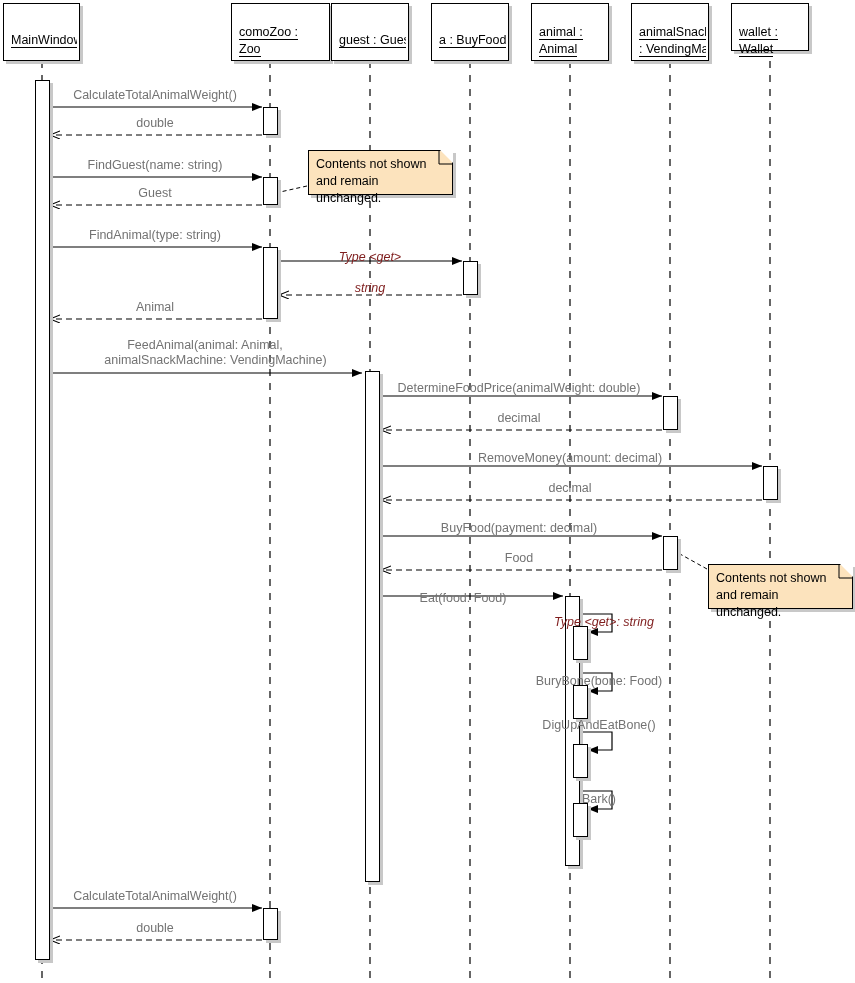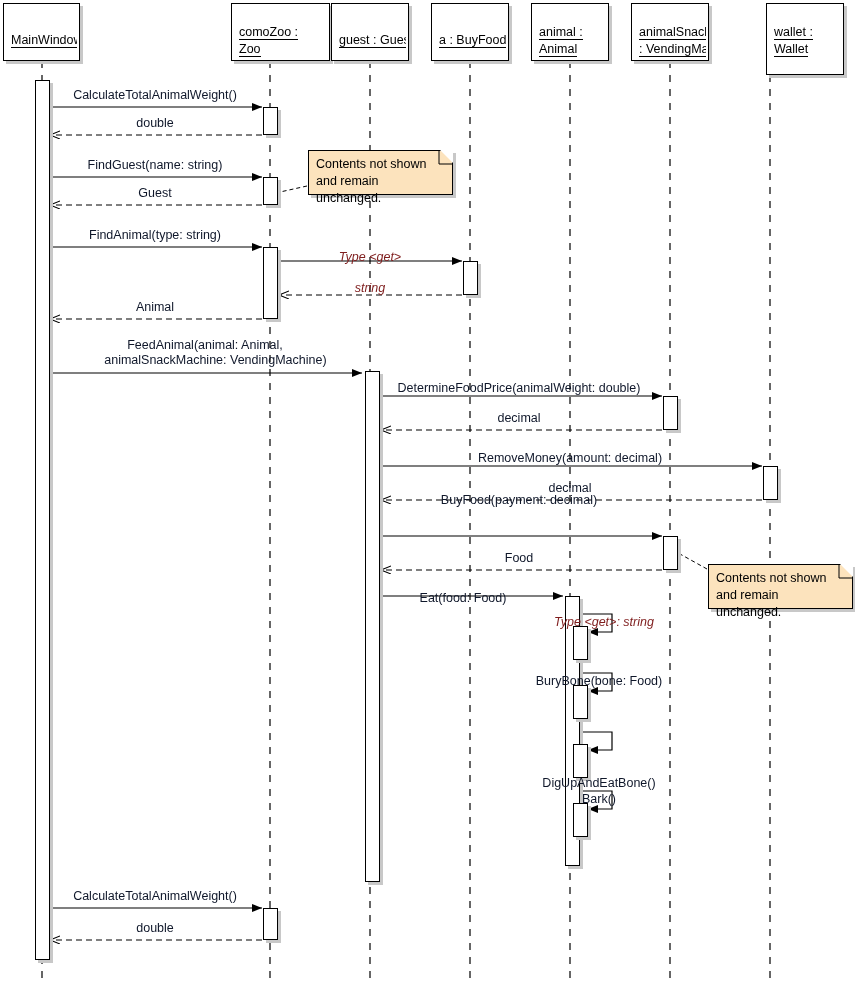--- a/index.html
+++ b/index.html
@@ -54,21 +54,21 @@
     box-sizing: border-box;
     background: #ffffff;
     border: 1px solid #000000;
     box-shadow: 3px 3px 0 0 #c8c8c8;
   }
   
   .msg-label {
     position: absolute;
     font-size: 12.5px;
     line-height: 15px;
-    color: #0f172a;
+    color: #737373;
     white-space: pre;
   }
   .msg-label.center { transform: translateX(-50%); }
   .msg-label.blue {
     color: #7f1d1d;
     font-style: italic;
   }
   
   .note {
     position: absolute;
@@ -172,21 +172,21 @@
         <div class="lifebox-label" style="top: 28px;"><span>a : BuyFood</span></div>
       </div>
       <div class="lifebox" style="left: 531px; top: 3px; width: 78px; height: 58px;">
         <div class="lifebox-label" style="top: 20px;"><span>animal :</span></div>
         <div class="lifebox-label" style="top: 37px;"><span>Animal</span></div>
       </div>
       <div class="lifebox" style="left: 631px; top: 3px; width: 78px; height: 58px;">
         <div class="lifebox-label" style="top: 20px;"><span>animalSnackMachine</span></div>
         <div class="lifebox-label" style="top: 37px;"><span>: VendingMachine</span></div>
       </div>
-      <div class="lifebox" style="left: 766px; top: 3px; width: 78px; height: 72px;">
+      <div class="lifebox" style="left: 731px; top: 3px; width: 78px; height: 48px;">
         <div class="lifebox-label" style="top: 20px;"><span>wallet :</span></div>
         <div class="lifebox-label" style="top: 37px;"><span>Wallet</span></div>
       </div>
     </div>
   <div id="activations">
       <div class="activation" style="left: 35px; top: 80px; width: 15px; height: 880px;"></div>
       <div class="activation" style="left: 263px; top: 107px; width: 15px; height: 28px;"></div>
       <div class="activation" style="left: 263px; top: 177px; width: 15px; height: 28px;"></div>
       <div class="activation" style="left: 263px; top: 247px; width: 15px; height: 72px;"></div>
       <div class="activation" style="left: 463px; top: 261px; width: 15px; height: 34px;"></div>
@@ -209,26 +209,26 @@
       <div class="msg-label center" style="left: 155px; top: 228px; text-align: center;">FindAnimal(type: string)</div>
       <div class="msg-label center blue" style="left: 370px; top: 250px; text-align: center;">Type &lt;get&gt;</div>
       <div class="msg-label center blue" style="left: 370px; top: 281px; text-align: center;">string</div>
       <div class="msg-label center" style="left: 155px; top: 300px; text-align: center;">Animal</div>
       <div class="msg-label center" style="left: 205px; top: 338px; text-align: center;">FeedAnimal(animal: Animal,
       animalSnackMachine: VendingMachine)</div>
       <div class="msg-label center" style="left: 519px; top: 381px; text-align: center;">DetermineFoodPrice(animalWeight: double)</div>
       <div class="msg-label center" style="left: 519px; top: 411px; text-align: center;">decimal</div>
       <div class="msg-label center" style="left: 570px; top: 451px; text-align: center;">RemoveMoney(amount: decimal)</div>
       <div class="msg-label center" style="left: 570px; top: 481px; text-align: center;">decimal</div>
-      <div class="msg-label center" style="left: 519px; top: 493px; text-align: center;">BuyFood(payment: decimal)</div>
+      <div class="msg-label center" style="left: 519px; top: 521px; text-align: center;">BuyFood(payment: decimal)</div>
       <div class="msg-label center" style="left: 519px; top: 551px; text-align: center;">Food</div>
       <div class="msg-label center" style="left: 463px; top: 591px; text-align: center;">Eat(food: Food)</div>
       <div class="msg-label center blue" style="left: 604px; top: 615px; text-align: center;">Type &lt;get&gt;: string</div>
       <div class="msg-label center" style="left: 599px; top: 674px; text-align: center;">BuryBone(bone: Food)</div>
-      <div class="msg-label center" style="left: 599px; top: 776px; text-align: center;">DigUpAndEatBone()</div>
+      <div class="msg-label center" style="left: 599px; top: 718px; text-align: center;">DigUpAndEatBone()</div>
       <div class="msg-label center" style="left: 599px; top: 792px; text-align: center;">Bark()</div>
       <div class="msg-label center" style="left: 155px; top: 889px; text-align: center;">CalculateTotalAnimalWeight()</div>
       <div class="msg-label center" style="left: 155px; top: 921px; text-align: center;">double</div>
     </div>
   <div id="notes">
       <div class="note" style="left: 308px; top: 150px; width: 145px; height: 45px;"><span class="note-text">Contents not shown
 and remain unchanged.</span><div class="fold"></div><svg class="fold-line" viewBox="0 0 19 19">
           <path d="M5,0 L5,14 L19,14" fill="none" stroke="#000000" stroke-width="1"></path>
         </svg></div>
       <div class="note" style="left: 708px; top: 564px; width: 145px; height: 45px;"><span class="note-text">Contents not shown

